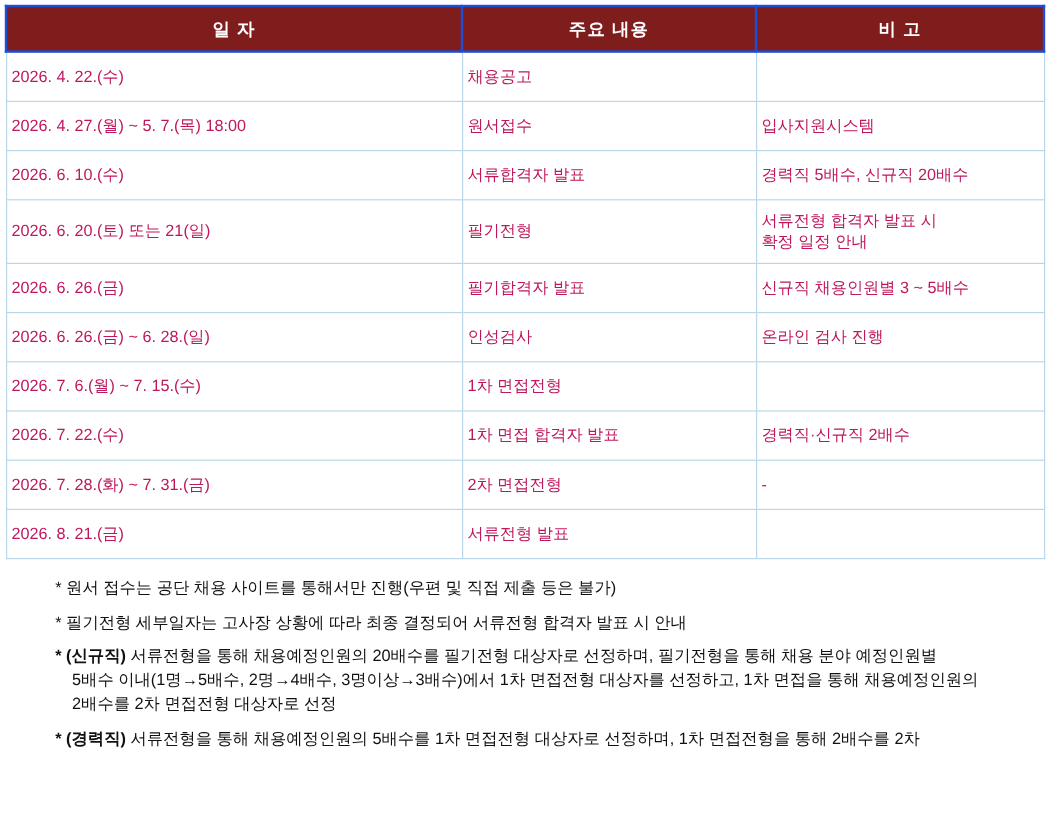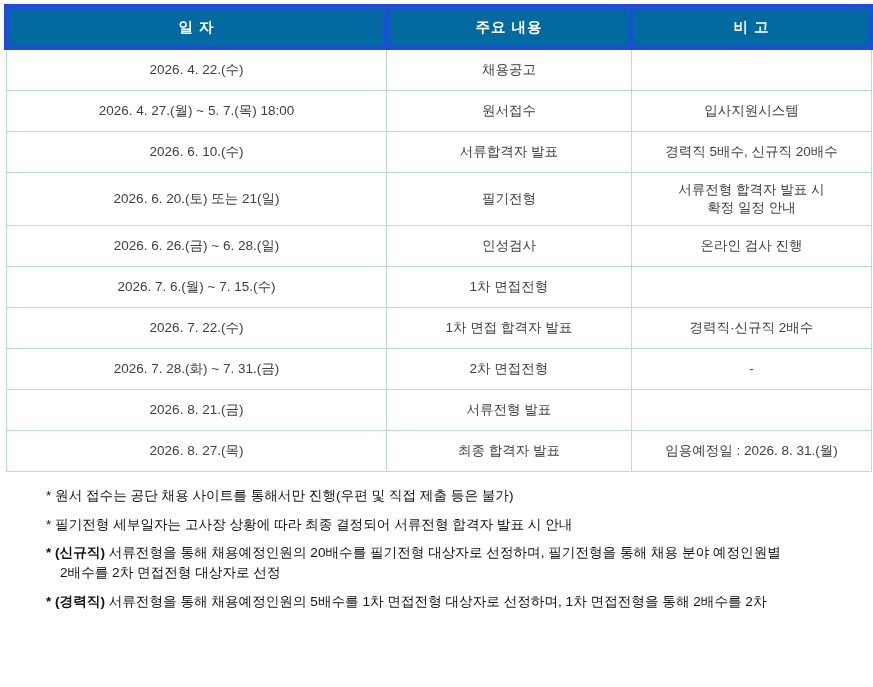--- a/index.html
+++ b/index.html
@@ -18,34 +18,34 @@
     width: 873px;
     box-sizing: border-box;
     padding: 4px 4px 0 4px;
   }
   table.schedule {
     border-collapse: collapse;
     width: 865px;
     table-layout: fixed;
   }
   table.schedule th {
-    background: #0369a1;
+    background: #7f1d1d;
     color: #ffffff;
     font-size: 14.5px;
     font-weight: bold;
     height: 34px;
-    border: 5px solid #1d4ed8;
+    border: 2px solid #1d4ed8;
     letter-spacing: 1px;
   }
   table.schedule td {
     border: 1px solid #b9d7e8;
-    text-align: center;
+    text-align: left;
     font-size: 13.5px;
     height: 36px;
-    color: #404040;
+    color: #be185d;
     padding: 2px 4px;
     line-height: 1.35;
   }
   table.schedule tr.tall td {
     height: 48px;
   }
   col.c1 { width: 380px; }
   col.c2 { width: 245px; }
   col.c3 { width: 240px; }
 
@@ -101,20 +101,25 @@
           <td>2026. 6. 10.(수)</td>
           <td>서류합격자 발표</td>
           <td>경력직 5배수, 신규직 20배수</td>
         </tr>
         <tr class="tall">
           <td>2026. 6. 20.(토) 또는 21(일)</td>
           <td>필기전형</td>
           <td>서류전형 합격자 발표 시<br>확정 일정 안내</td>
         </tr>
         <tr>
+          <td>2026. 6. 26.(금)</td>
+          <td>필기합격자 발표</td>
+          <td>신규직 채용인원별 3 ~ 5배수</td>
+        </tr>
+        <tr>
           <td>2026. 6. 26.(금) ~ 6. 28.(일)</td>
           <td>인성검사</td>
           <td>온라인 검사 진행</td>
         </tr>
         <tr>
           <td>2026. 7. 6.(월) ~ 7. 15.(수)</td>
           <td>1차 면접전형</td>
           <td></td>
         </tr>
         <tr>
@@ -125,28 +130,23 @@
         <tr>
           <td>2026. 7. 28.(화) ~ 7. 31.(금)</td>
           <td>2차 면접전형</td>
           <td>-</td>
         </tr>
         <tr>
           <td>2026. 8. 21.(금)</td>
           <td>서류전형 발표</td>
           <td></td>
         </tr>
-        <tr>
-          <td>2026. 8. 27.(목)</td>
-          <td>최종 합격자 발표</td>
-          <td>임용예정일 : 2026. 8. 31.(월)</td>
-        </tr>
       </tbody>
   </table>
 
   <div class="notes" id="notes-block">
       <div class="note"><span>* 원서 접수는 공단 채용 사이트를 통해서만 진행(우편 및 직접 제출 등은 불가)</span></div>
       <div class="note"><span>* 필기전형 세부일자는 고사장 상황에 따라 최종 결정되어 서류전형 합격자 발표 시 안내</span></div>
-      <div class="note"><b>* (신규직)</b><span> 서류전형을 통해 채용예정인원의 20배수를 필기전형 대상자로 선정하며, 필기전형을 통해 채용 분야 예정인원별</span><span class="ind">2배수를 2차 면접전형 대상자로 선정</span></div>
+      <div class="note"><b>* (신규직)</b><span> 서류전형을 통해 채용예정인원의 20배수를 필기전형 대상자로 선정하며, 필기전형을 통해 채용 분야 예정인원별</span><span class="ind">5배수 이내(1명→5배수, 2명→4배수, 3명이상→3배수)에서 1차 면접전형 대상자를 선정하고, 1차 면접을 통해 채용예정인원의</span><span class="ind">2배수를 2차 면접전형 대상자로 선정</span></div>
       <div class="note"><b>* (경력직)</b><span> 서류전형을 통해 채용예정인원의 5배수를 1차 면접전형 대상자로 선정하며, 1차 면접전형을 통해 2배수를 2차</span></div>
     </div>
 
 </div>
 
 </body></html>

